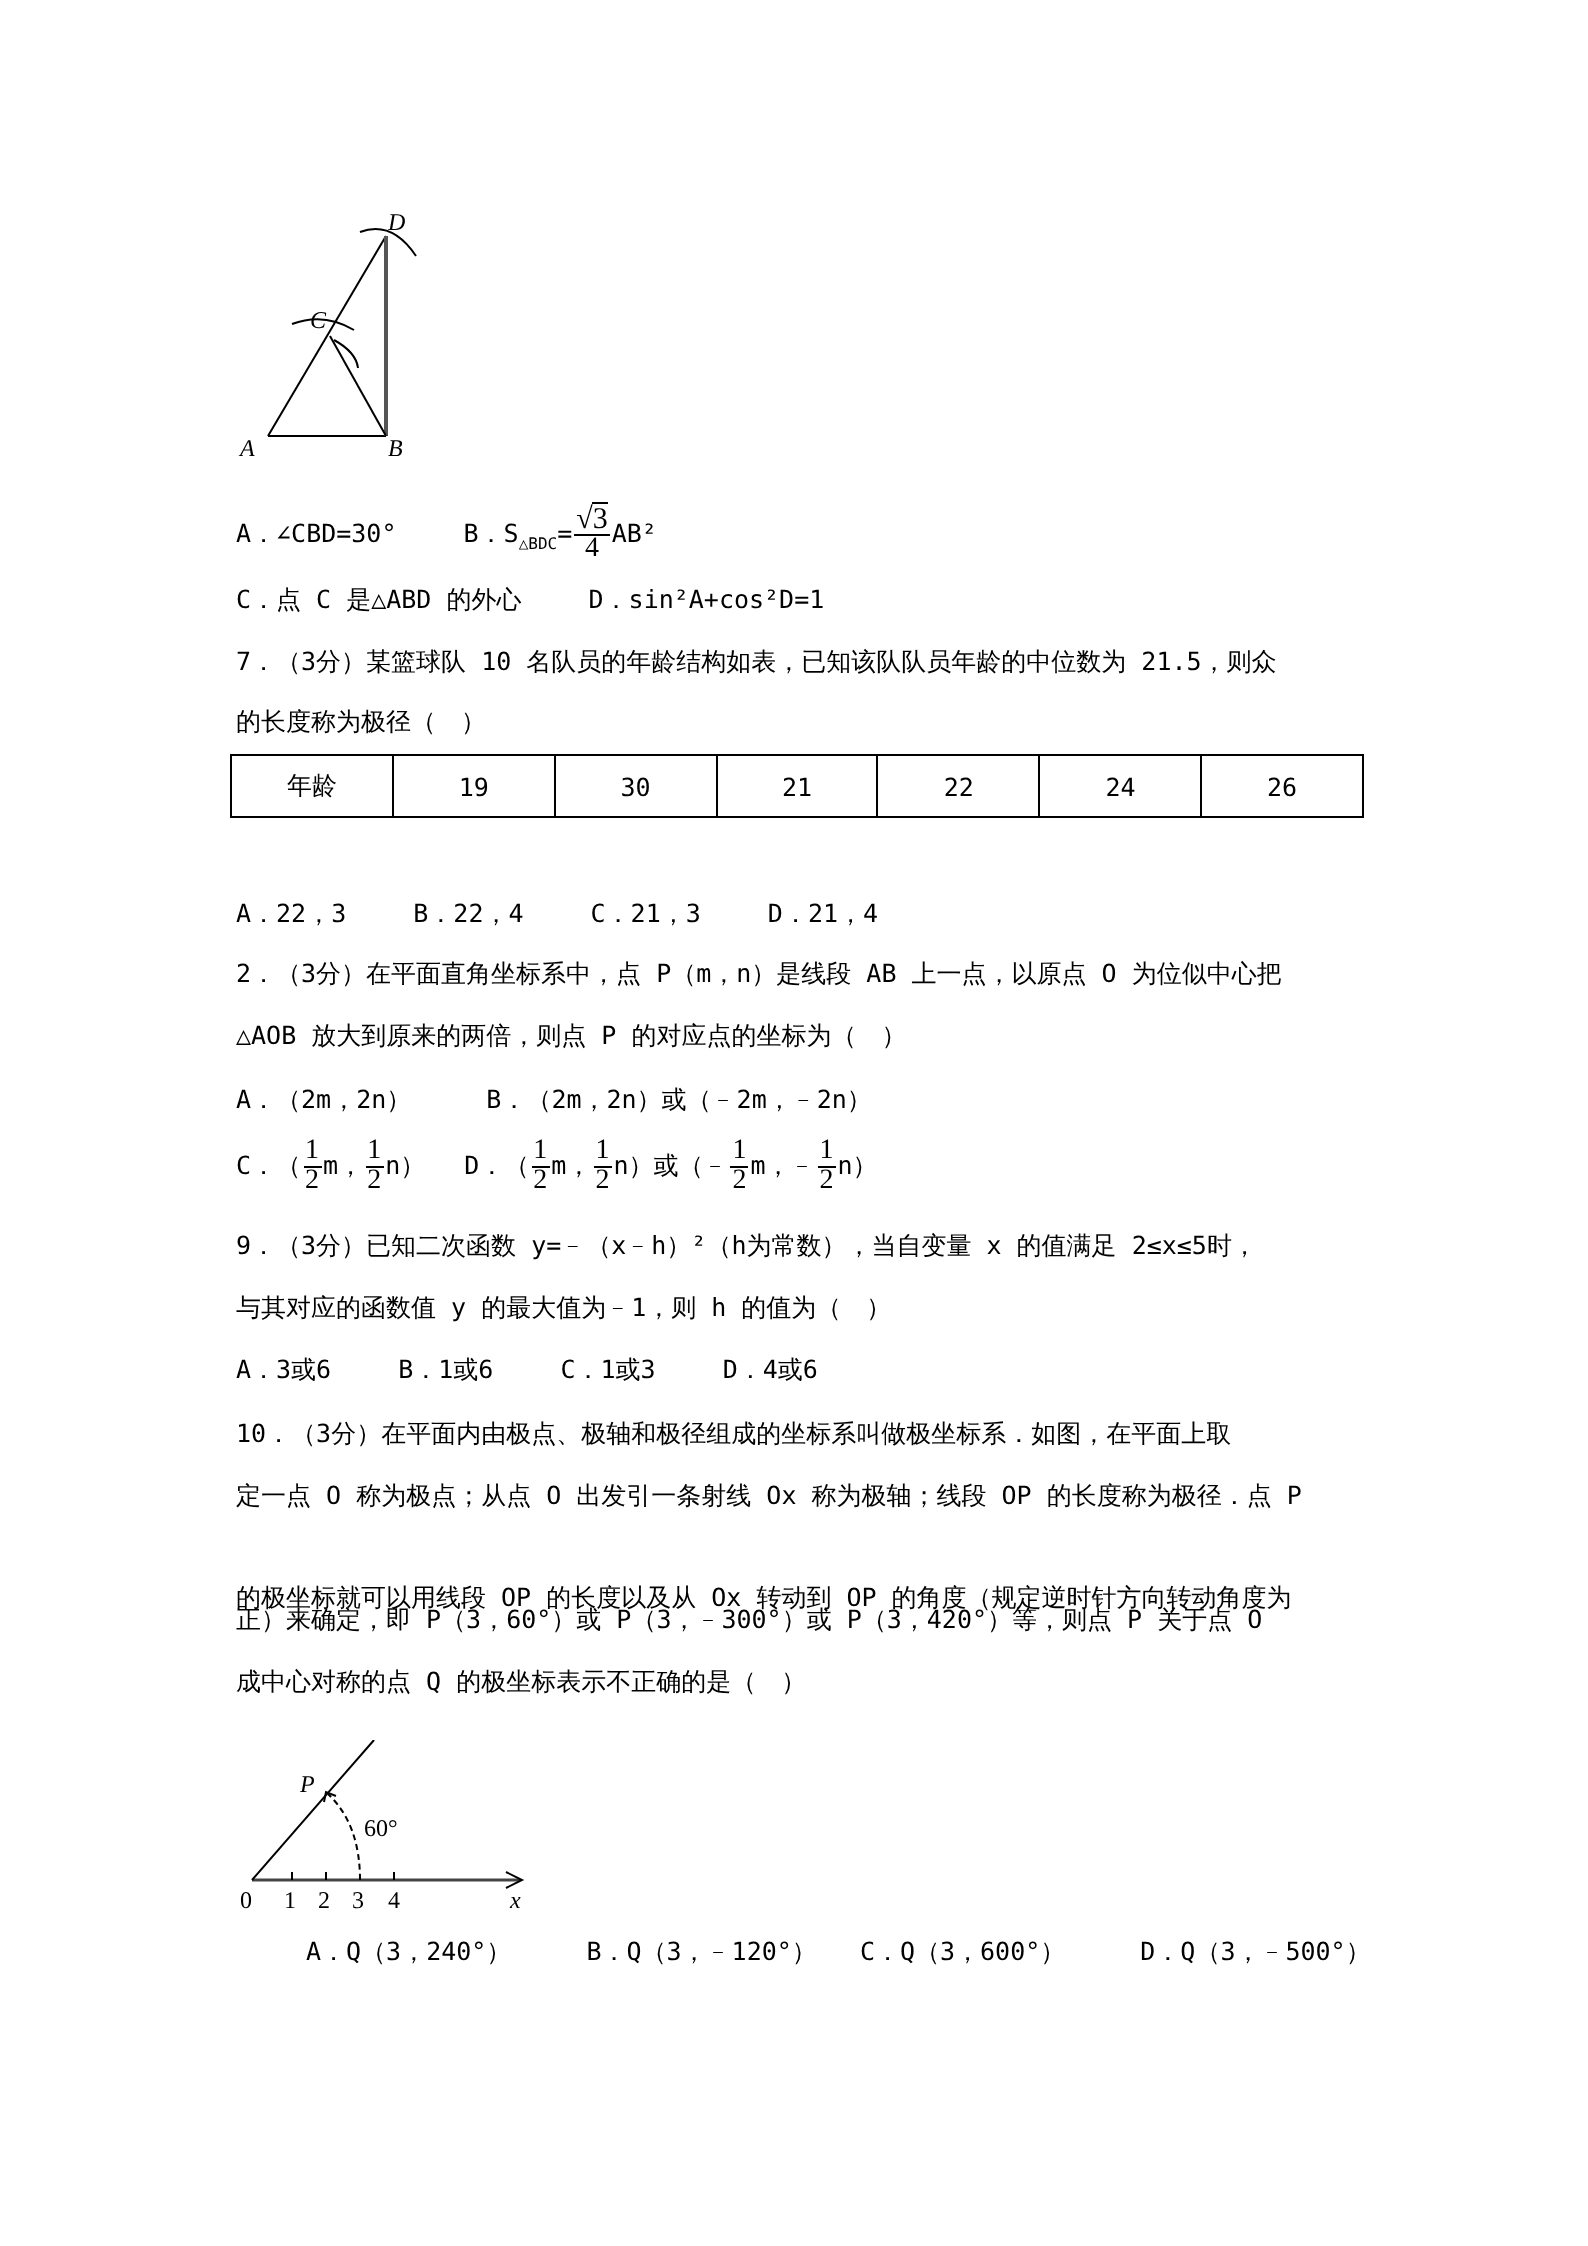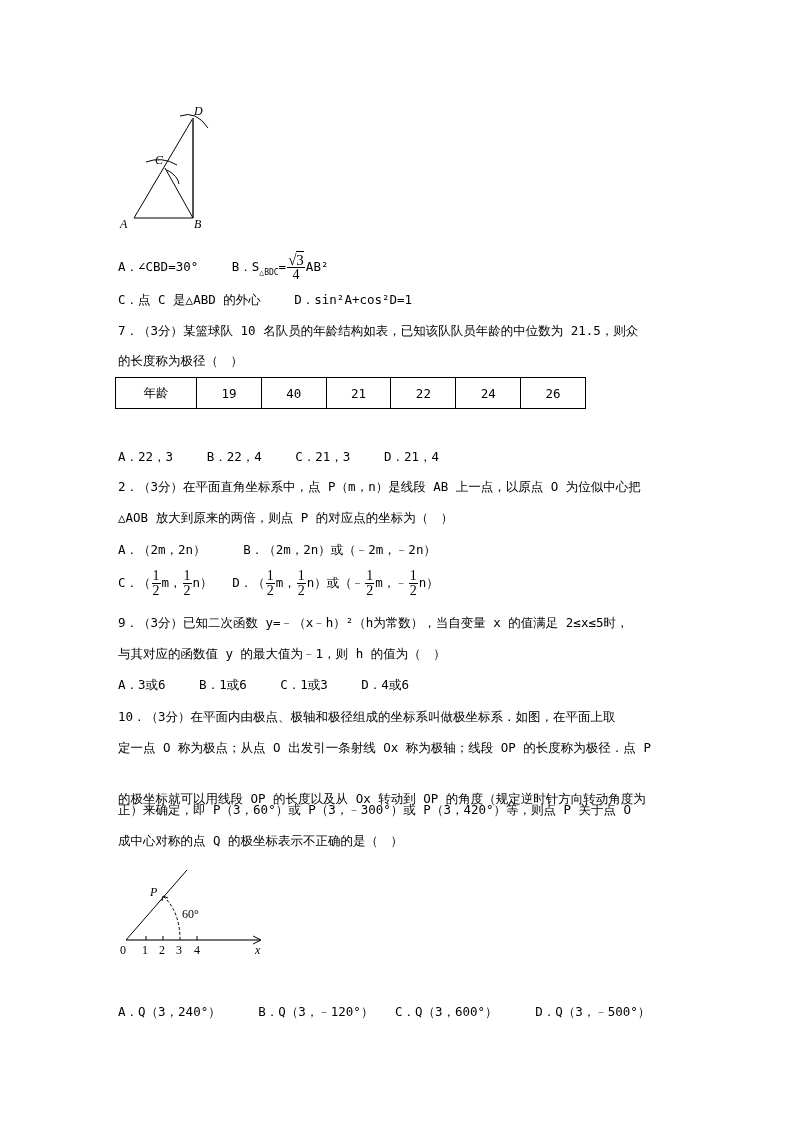--- a/index.html
+++ b/index.html
@@ -9,21 +9,21 @@
     color: #000; font-size: 12.5px;
   }
   .abs { position: absolute; white-space: nowrap; }
   .line { position: absolute; left: 118px; white-space: nowrap; font-size: 12.5px; line-height: 16px; }
   .frac { display: inline-block; vertical-align: middle; text-align: center; font-family: "Liberation Serif", serif; font-size: 14px; line-height: 14px; margin: 0 1px; }
   .frac .num { display: block; border-bottom: 1px solid #000; padding: 0 1px; }
   .frac .den { display: block; }
   .sqrt { font-family: "Liberation Serif", serif; font-size: 15px; }
   .sqrt .rad { border-top: 1px solid #000; }
   sub { font-size: 8px; }
-  table.age { position: absolute; left: 115px; top: 377px; width: 471px; border-collapse: collapse; font-size: 12.5px; }
+  table.age { position: absolute; left: 115px; top: 377px; width: 567px; border-collapse: collapse; font-size: 12.5px; }
   table.age td { border: 1px solid #000; height: 30px; text-align: center; padding: 0; }
   .opt { display: inline-block; margin-right: 26px; }
   svg text { font-family: "Liberation Serif", serif; }
 </style>
 </head>
 <body>
 
 <svg class="abs" style="left:110px;top:100px;" width="120" height="135" viewBox="0 0 120 135">
   <g stroke="#000" fill="none" stroke-width="1">
     <line x1="24" y1="118" x2="83" y2="118"></line>
@@ -52,21 +52,21 @@
 </div>
 
 <div class="line" style="top:323px;">7．（3分）某篮球队 10 名队员的年龄结构如表，已知该队队员年龄的中位数为 21.5，则众</div>
 <div class="line" style="top:353px;">的长度称为极径（　）</div>
 
 <table class="age">
   <tbody>
       <tr>
     <td style="width:80px;">年龄</td>
     <td>19</td>
-    <td>40</td>
+    <td>30</td>
     <td>21</td>
     <td>22</td>
     <td>24</td>
     <td>26</td>
   </tr>
 </tbody>
   </table>
 
 <div class="line" style="top:449px;">
   <span class="opt">A．22，3</span>
@@ -116,17 +116,17 @@
   <text x="72" y="48" font-size="12">60°</text>
   <text x="10" y="84" font-size="12">0</text>
   <text x="32" y="84" font-size="12">1</text>
   <text x="49" y="84" font-size="12">2</text>
   <text x="66" y="84" font-size="12">3</text>
   <text x="84" y="84" font-size="12">4</text>
   <text x="145" y="84" font-size="12" font-style="italic">x</text>
 </svg>
 
 <div class="line" style="top:968px;">
-  <span class="opt" style="margin-right:30px;">A．Q（3，240°）</span>
-  <span class="opt" style="margin-right:14px;margin-top:36px;">B．Q（3，﹣120°）</span>
+  <span class="opt" style="margin-right:30px;margin-left:35px;">A．Q（3，240°）</span>
+  <span class="opt" style="margin-right:14px;">B．Q（3，﹣120°）</span>
   <span class="opt" style="margin-right:30px;">C．Q（3，600°）</span>
   <span class="opt">D．Q（3，﹣500°）</span>
 </div>
 
 </body></html>

